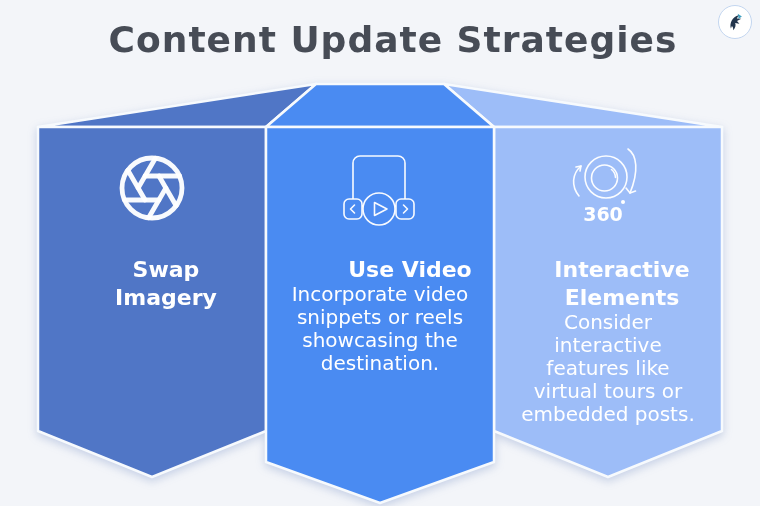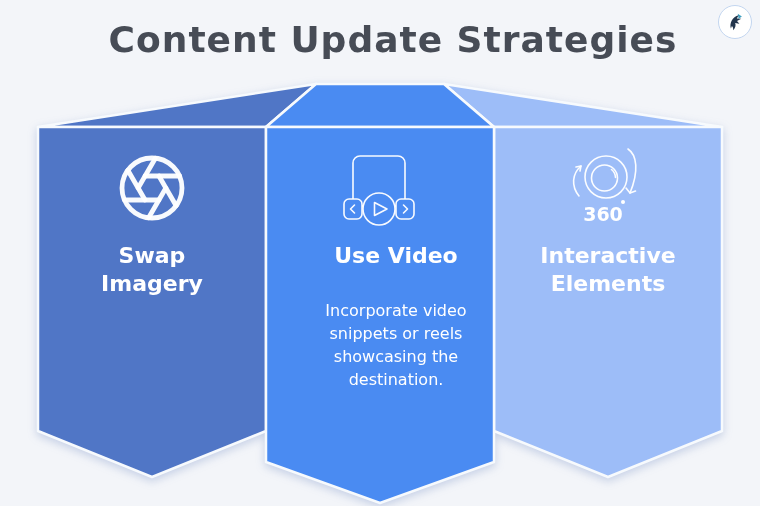--- a/index.html
+++ b/index.html
@@ -33,27 +33,27 @@
   .fill-middle{fill:var(--panel-middle,#4a8bf2);}
   .fill-right{fill:var(--panel-right,#9dbdf8);}
   .icon{position:absolute;}
   .icon *{stroke:rgba(255,255,255,0.96);stroke-width:1.6;fill:none;
     stroke-linecap:round;stroke-linejoin:round;}
   .icon .panel-fill-m{fill:var(--panel-middle,#4a8bf2);}
   .icon text{stroke:none;fill:#ffffff;
     font-family:"DejaVu Sans","Liberation Sans",sans-serif;}
   .icon .dot{fill:#ffffff;stroke:none;}
   .panel-heading{
-    position:absolute;margin:0;text-align:center;white-space:pre-line;
+    position:absolute;margin:14px;text-align:center;white-space:pre-line;
     font-size:22px;line-height:28px;font-weight:bold;
     color:var(--panel-text,#ffffff);
   }
   .panel-body{
-    position:absolute;margin:16px;text-align:center;white-space:pre-line;
-    font-size:16px;line-height:23px;font-weight:normal;
+    position:absolute;margin:0;text-align:center;white-space:pre-line;
+    font-size:20px;line-height:23px;font-weight:normal;
     color:var(--panel-text,#ffffff);
   }
 </style>
 </head>
 <body>
 
 <div class="stage">
 
   <h1 class="page-title">Content Update Strategies</h1>
 
@@ -110,14 +110,19 @@
       <path d="M13 20 C 4 28 3 40 11 50"></path>
       <polyline points="8,21 13,20 12,25"></polyline>
       <path d="M60 3 C 69 9 71 25 62 47"></path>
       <polyline points="58,42 62,47 67.5,45"></polyline>
     </g>
     <circle class="dot" cx="55" cy="56" r="2"></circle>
     <text x="35" y="75" text-anchor="middle" font-size="19" font-weight="bold">360</text>
   </svg>
   <h2 class="panel-heading" style="left:494px;top:242px;width:228px;">Interactive
 Elements</h2>
+  <p class="panel-body" style="left:504px;top:311px;width:208px;">Consider
+interactive
+features like
+virtual tours or
+embedded posts.</p>
 
 </div>
 
 </body></html>

